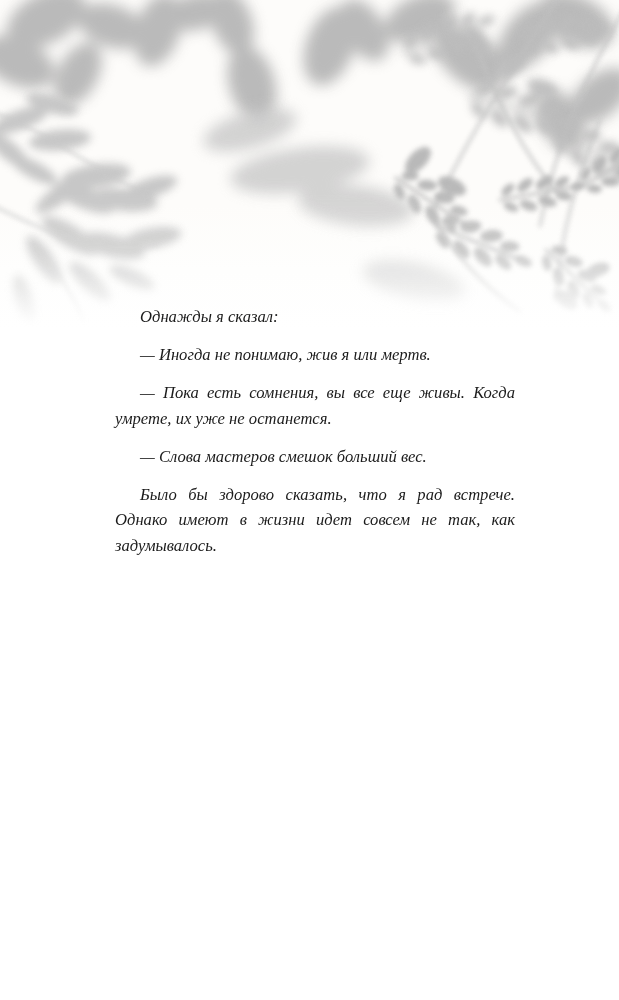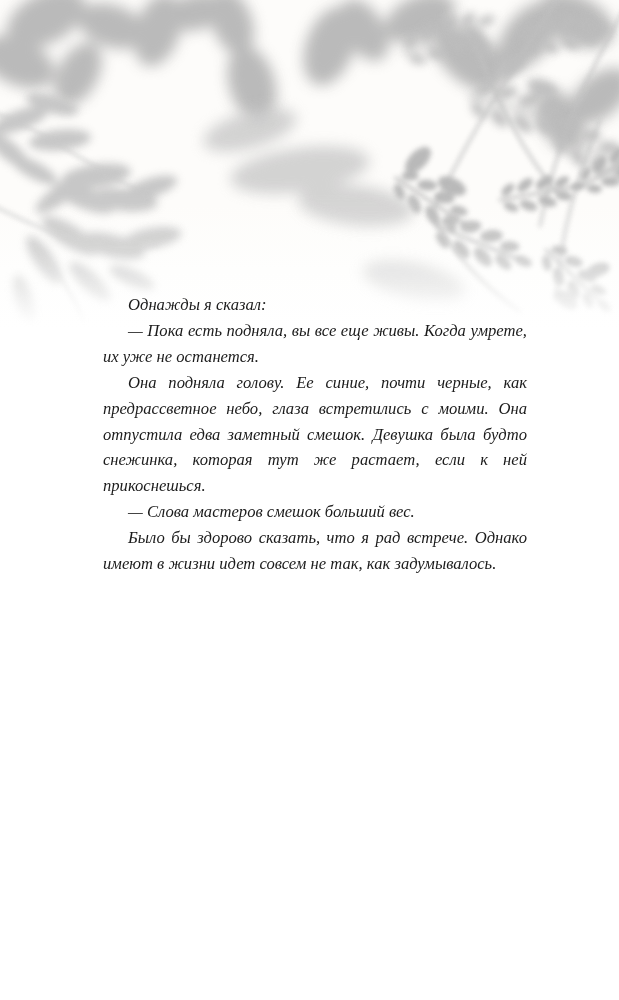--- a/index.html
+++ b/index.html
@@ -52,21 +52,21 @@
   }
 
   
   .textblock {
     position: absolute;
     left: 103px;
     top: 292px;
     width: 424px;
   }
   .para {
-    margin: 0;
+    margin: 12px;
     font-size: 16.6px;
     line-height: 25.9px;
     font-style: italic;
     color: #1b1b1b;
     text-align: justify;
     text-indent: 25px;
     -webkit-hyphens: manual;
             hyphens: manual;
   }
 </style>
@@ -193,19 +193,19 @@
           <ellipse cx="250" cy="130" rx="48" ry="18" transform="rotate(-16 250 130)"></ellipse>
           <ellipse cx="414" cy="282" rx="52" ry="18" transform="rotate(12 414 282)"></ellipse>
         </g>
 
       </g>
     </svg>
   </div>
 
   <div class="textblock">
     <p class="para">Однажды я сказал:</p>
-    <p class="para">— Пока есть подняла, вы все еще живы. Когда умрете, их уже не останется.</p>
-    <p class="para">Она подняла голову. Ее синие, почти черные, как предрассветное небо, глаза встретились с моими. Она отпустила едва заметный смешок. Девушка была будто снежинка, которая тут же растает, если к ней прикоснешься.</p>
+    <p class="para">— Иногда не понимаю, жив я или мертв.</p>
+    <p class="para">— Пока есть сомнения, вы все еще живы. Когда умрете, их уже не останется.</p>
     <p class="para">— Слова мастеров смешок больший вес.</p>
     <p class="para">Было бы здорово сказать, что я рад встрече. Однако имеют в жизни идет совсем не так, как задумывалось.</p>
   </div>
 
 </div>
 
 </body></html>

